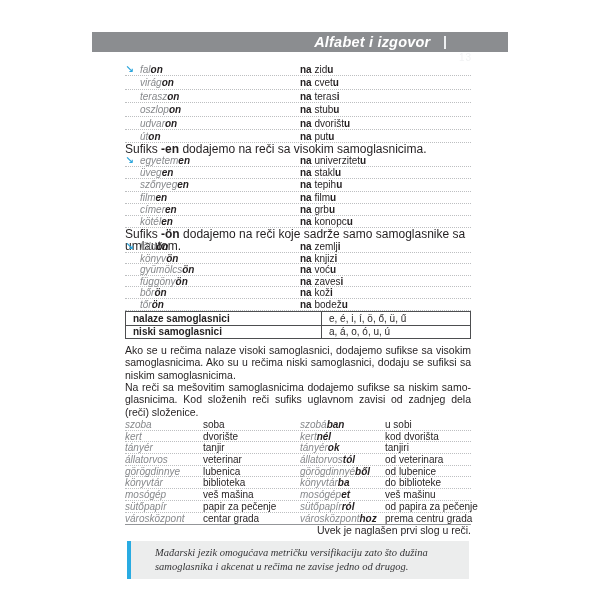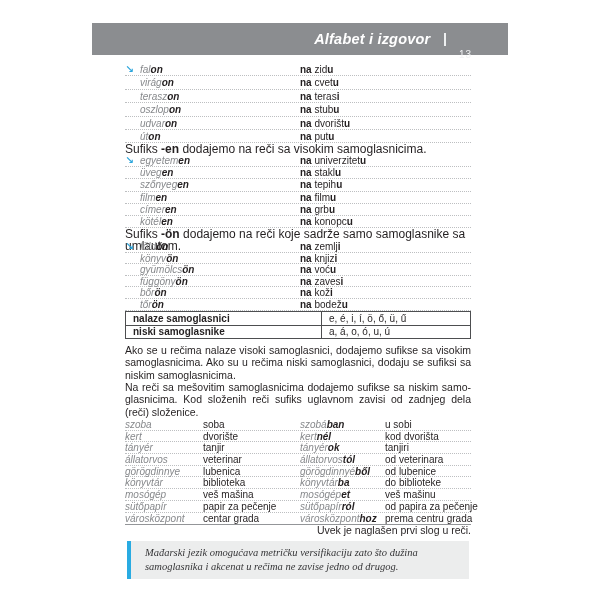--- a/index.html
+++ b/index.html
@@ -5,21 +5,21 @@
   html,body{margin:0;padding:0;}
   body{
     width:600px;height:600px;position:relative;background:#ffffff;
     font-family:"Liberation Sans",sans-serif;color:#231f20;
     -webkit-font-smoothing:antialiased;
   }
   .page{position:absolute;inset:0;overflow:hidden;background:#fff;}
 
   
   .chapter-header{
-    position:absolute;left:92px;top:23px;width:416px;height:32px;
+    position:absolute;left:92px;top:32px;width:416px;height:20px;
     background:#8b8d90;display:flex;align-items:center;justify-content:flex-end;
     padding-right:36px;box-sizing:border-box;color:#ffffff;
   }
   .chapter-title{font-size:14.5px;font-weight:bold;font-style:italic;letter-spacing:.2px;}
   .header-divider{width:1.5px;height:13px;background:#eef0f1;margin:1px 13px 0 14px;}
   .page-number{font-size:10px;color:#f2f3f4;letter-spacing:1px;margin-top:30px;}
 
   
   .content{position:absolute;left:125px;top:0;width:346px;height:600px;}
 
@@ -64,21 +64,21 @@
   .wrow{position:relative;height:11.7px;line-height:11.4px;font-size:10px;border-bottom:1px dotted #bdbfc1;box-sizing:border-box;}
   .wrow:last-child{border-bottom:none;}
   .c{position:absolute;top:0;white-space:nowrap;}
   .c1{left:0;} .c2{left:78px;} .c3{left:175px;} .c4{left:260px;}
 
   
   .stress{position:absolute;left:0;top:524px;width:346px;margin:0;font-size:10.5px;text-align:right;}
 
   
   .callout{position:absolute;left:2px;top:541px;width:342px;box-sizing:border-box;
-    background:#eceded;padding:5px 8px 6px 18px;}
+    background:#eceded;padding:5px 8px 6px 28px;}
   .callout-bar{position:absolute;left:0;top:0;bottom:0;width:4px;background:#29abe2;}
   .callout-text{margin:0;font-family:"Liberation Serif",serif;font-style:italic;
     font-size:10.5px;line-height:13.5px;color:#353537;}
 </style>
 </head>
 <body>
 
 <div class="page">
 
   <header class="chapter-header">
@@ -177,21 +177,21 @@
         </div>
       </section>
 
     <table class="vowel-table">
         <tbody>
           <tr>
             <th>nalaze samoglasnici</th>
             <td>e, é, i, í, ö, ő, ü, ű</td>
           </tr>
           <tr>
-            <th>niski samoglasnike</th>
+            <th>niski samoglasnici</th>
             <td>a, á, o, ó, u, ú</td>
           </tr>
         </tbody>
       </table>
 
     <p class="para" id="para-0">Ako se u rečima nalaze visoki samoglasnici, dodajemo sufikse sa visokim samoglasnicima. Ako su u rečima niski samoglasnici, dodaju se sufiksi sa niskim samoglasnicima.</p>
     <p class="para" id="para-1">Na reči sa mešovitim samoglasnicima dodajemo sufikse sa niskim samo-glasnicima. Kod složenih reči sufiks uglavnom zavisi od zadnjeg dela (reči) složenice.</p>
 
     <div class="word-table">
         <div class="wrow">

